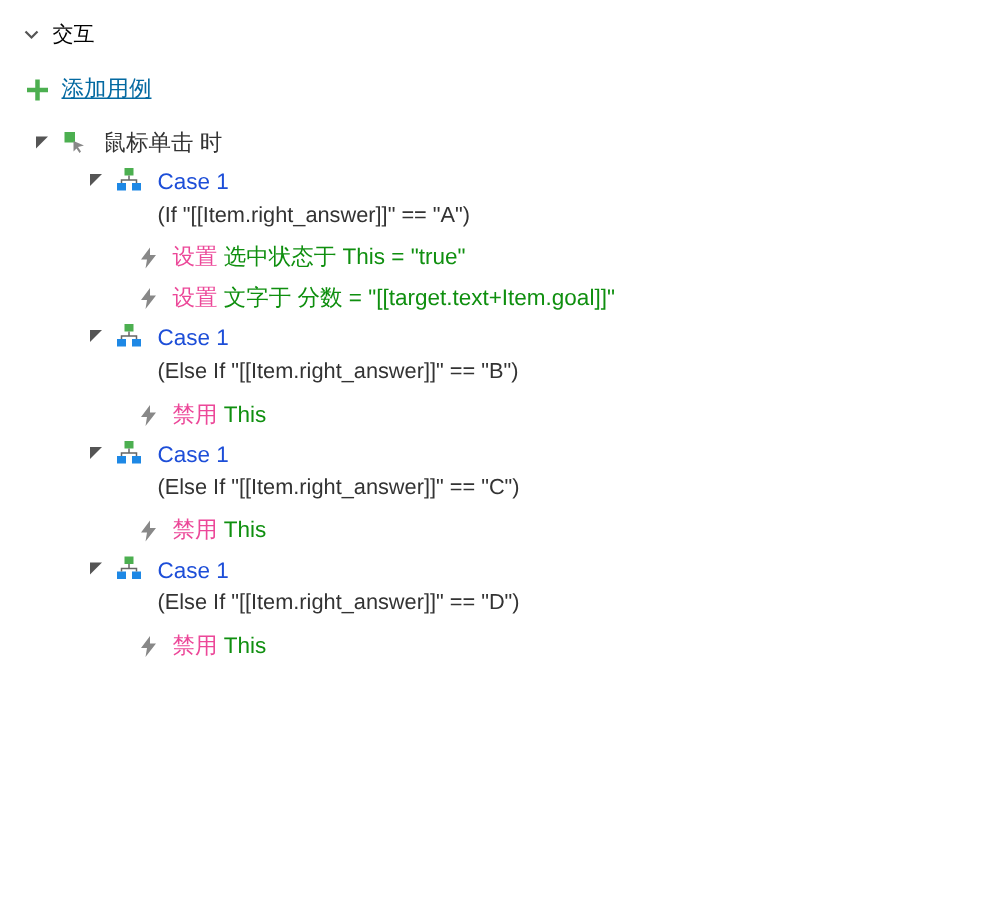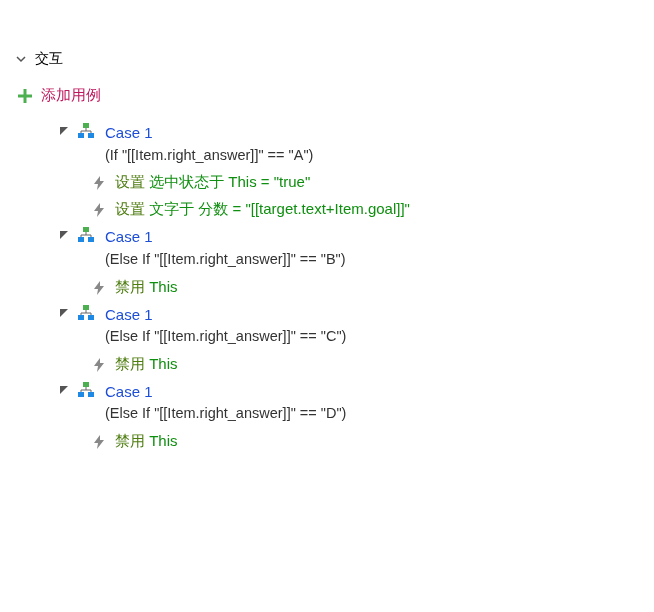--- a/index.html
+++ b/index.html
@@ -14,21 +14,20 @@
       color: #000;
       padding: 10px 15px;
       width: 654px;
     }
     .section-header {
       display: flex;
       align-items: center;
       gap: 8px;
       padding: 4px 0;
       margin-bottom: 8px;
-      margin-top: 36px;
     }
     .chevron {
       width: 12px;
       height: 12px;
       display: flex;
       align-items: center;
       justify-content: center;
     }
     .chevron svg {
       width: 10px;
@@ -41,21 +40,22 @@
       padding: 6px 0 14px 2px;
     }
     .plus-icon {
       width: 16px;
       height: 16px;
       display: flex;
       align-items: center;
       justify-content: center;
     }
     .add-case-link {
-      color: #be185d;
+      color: #0369a1;
+      text-decoration: underline;
       cursor: pointer;
       font-size: 15px;
     }
     .tree {
       padding-left: 6px;
     }
     .tree-row {
       display: flex;
       align-items: flex-start;
       gap: 6px;
@@ -121,21 +121,21 @@
     .action-row {
       display: flex;
       align-items: center;
       gap: 8px;
       padding: 4px 0;
     }
     .action-text {
       font-size: 15px;
     }
     .action-text .cmd {
-      color: #4d7c0f;
+      color: #ec4899;
       text-align: right;
     }
     .action-text .green {
       color: #0f8f0f;
     }
   </style>
 </head>
 <body>
 
 <div class="section-header">
@@ -152,20 +152,34 @@
     <svg viewBox="0 0 16 16" width="16" height="16">
       <rect x="6.5" y="1" width="3" height="14" fill="#4caf50"></rect>
       <rect x="1" y="6.5" width="14" height="3" fill="#4caf50"></rect>
     </svg>
   </span>
   <span class="add-case-link">添加用例</span>
 </div>
 
 <div class="tree">
 
+  <div class="tree-row">
+    <span class="toggle-triangle">
+      <svg viewBox="0 0 12 12" width="12" height="12">
+          <path d="M2 2 L10 2 L2 10 Z" fill="#555"></path>
+        </svg>
+    </span>
+    <span class="event-icon">
+      <svg viewBox="0 0 18 18" width="18" height="18">
+        <rect x="2" y="2" width="7" height="7" fill="#4caf50"></rect>
+        <path d="M8 8 L15 11 L11 12 L13 15 L12 16 L10 13 L8 15 Z" fill="#888"></path>
+      </svg>
+    </span>
+    <span class="event-label">鼠标单击 时</span>
+  </div>
 
   <div id="cases-container">
       <div class="case-block">
         <div class="tree-row">
           <span class="toggle-triangle">
             <svg viewBox="0 0 12 12" width="12" height="12">
               <path d="M2 2 L10 2 L2 10 Z" fill="#555"></path>
             </svg>
           </span>
           <span class="case-icon">

